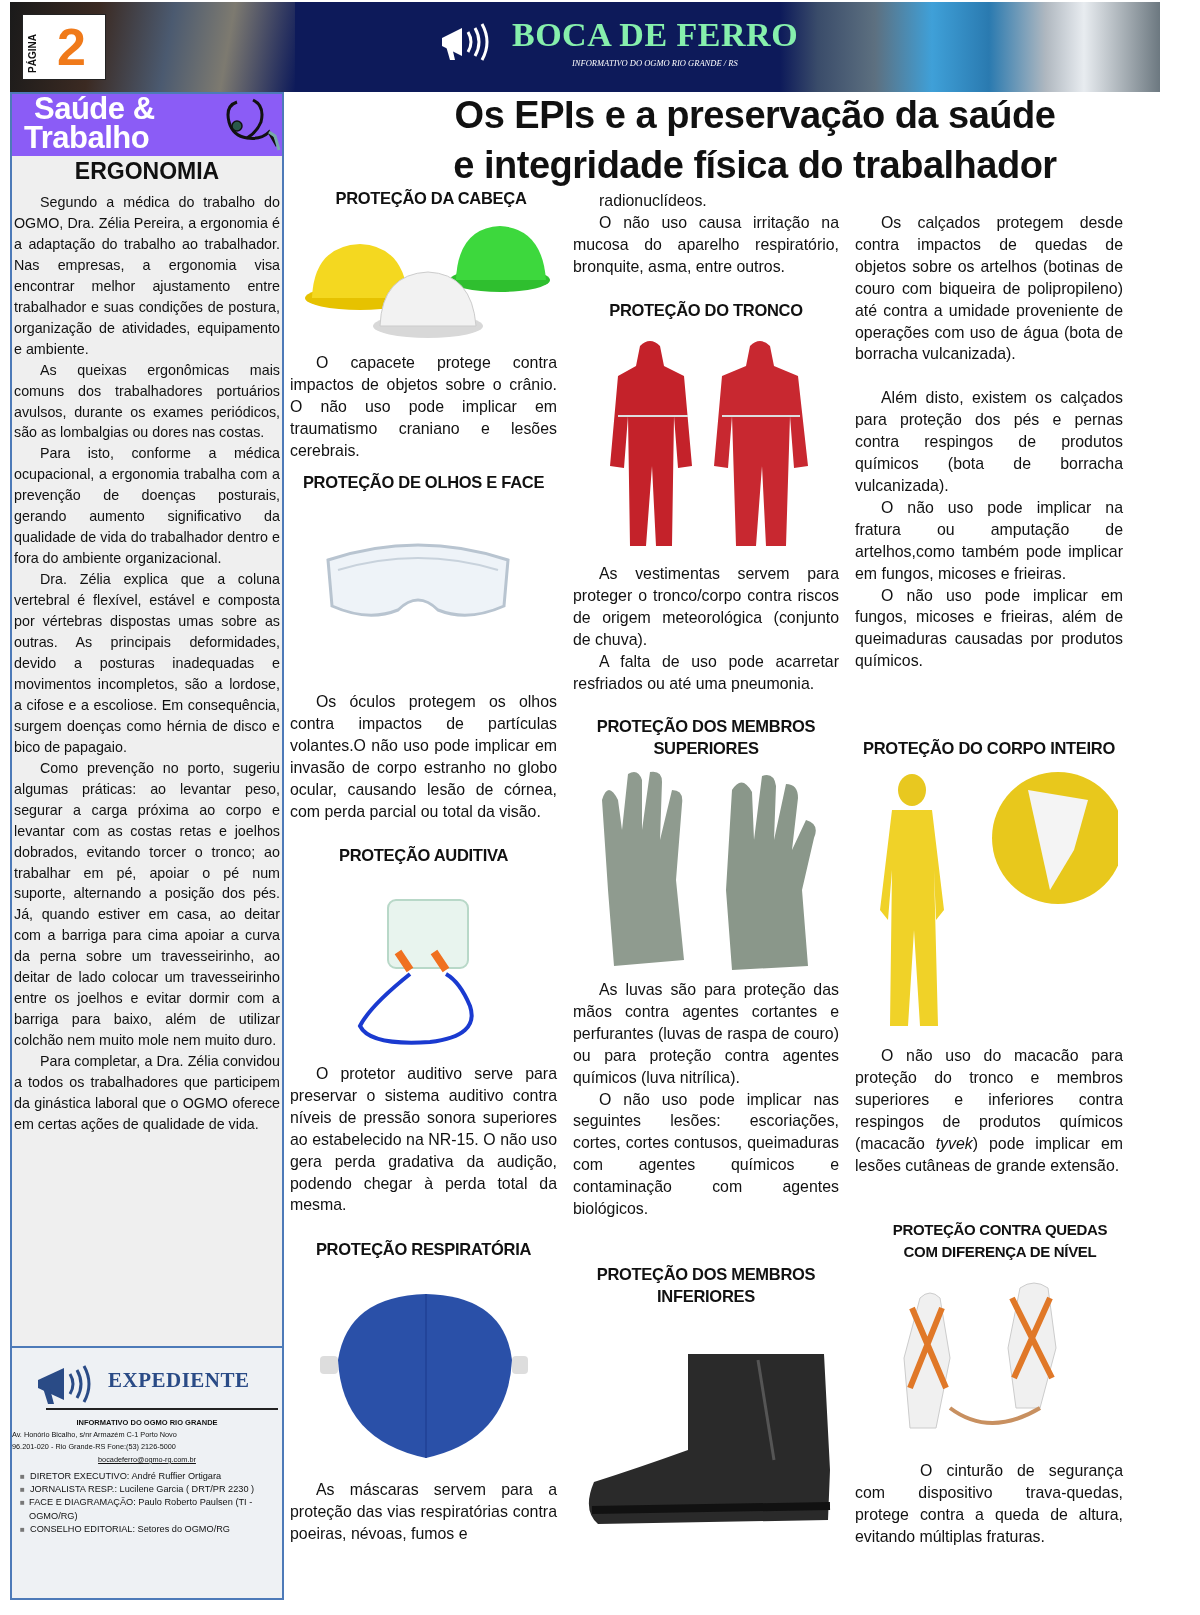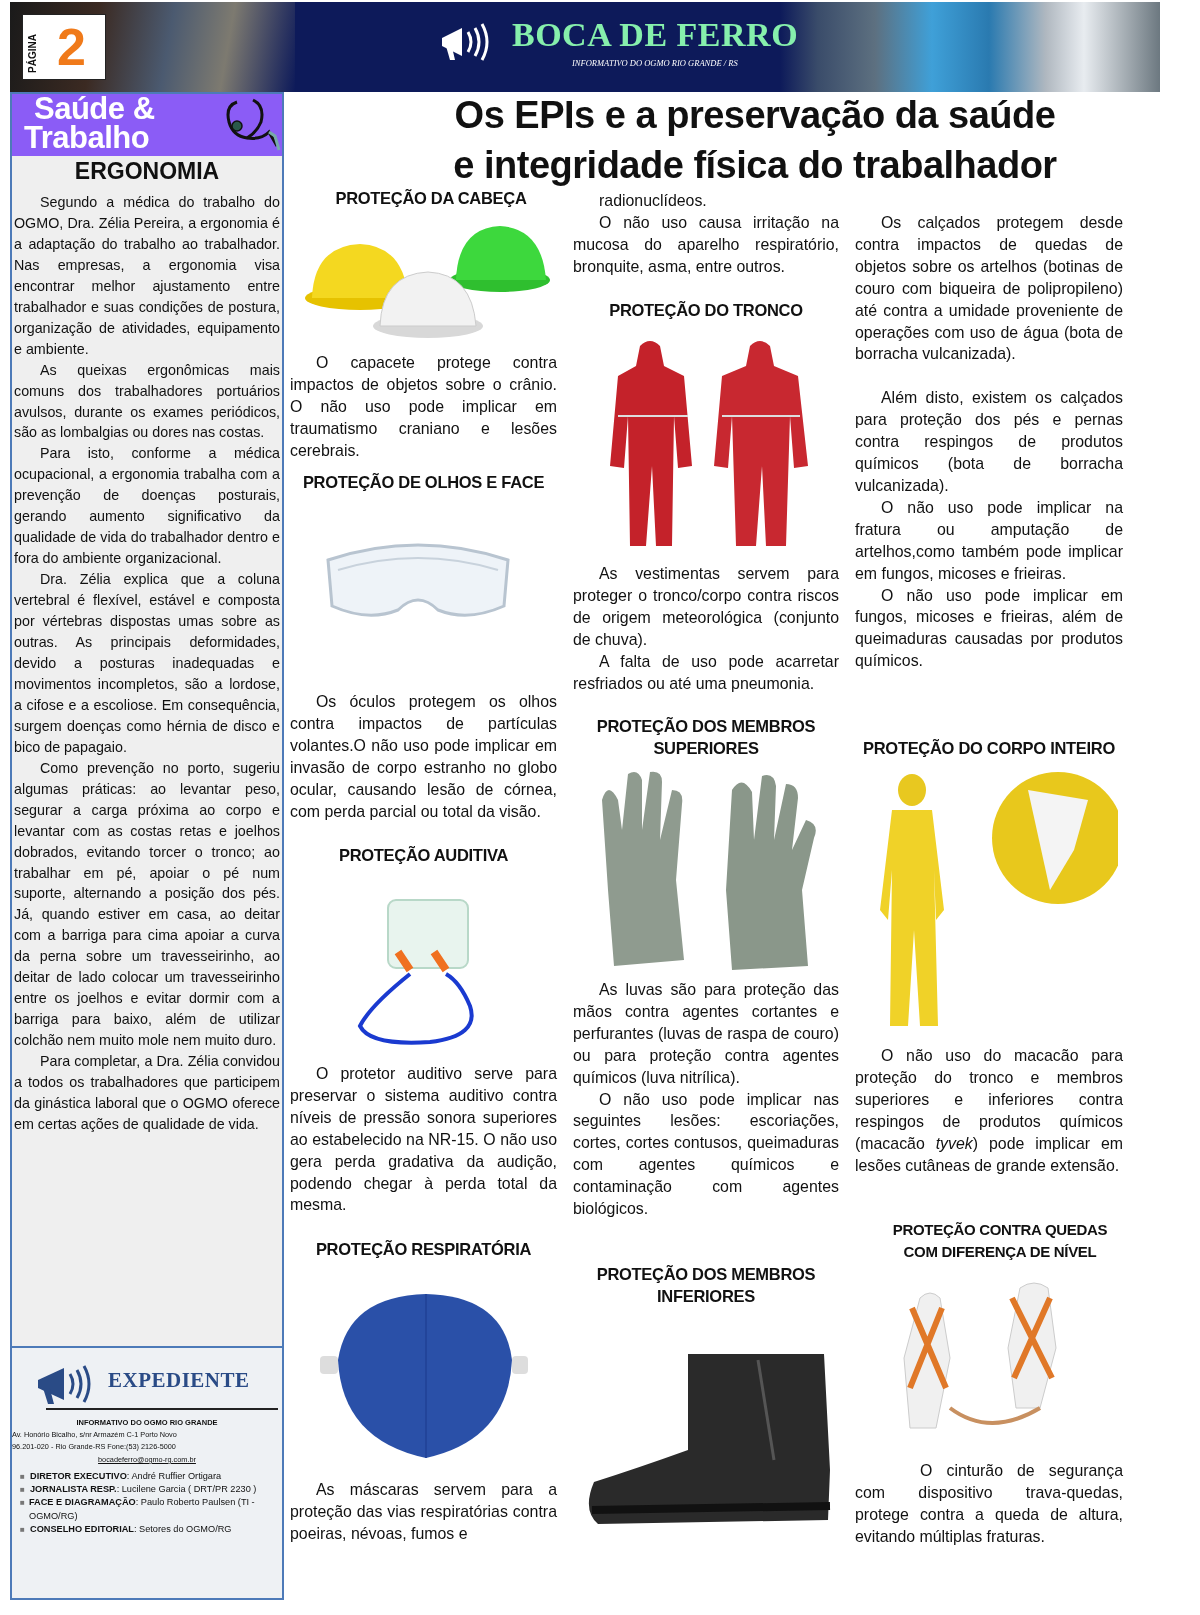--- a/index.html
+++ b/index.html
@@ -34,21 +34,21 @@
   #exp-icon { left: 22px; top: 12px; width: 66px; height: 48px; }
   #exp-title { left: 96px; top: 20px; font-family: "Liberation Serif", serif; font-size: 21px; color: #2a4b86; font-weight: bold; letter-spacing: 0.5px; }
   #exp-rule { left: 34px; top: 60px; width: 232px; height: 2px; background: #222; }
   #exp-org { left: 0; top: 70px; width: 270px; text-align: center; font-size: 7.5px; font-weight: bold; }
   #exp-addr1, #exp-addr2 { left: 0; width: 232px; font-size: 7.3px; }
   #exp-addr1 { top: 82px; } #exp-addr2 { top: 94px; }
   #exp-email { left: 0; top: 107px; width: 270px; text-align: center; font-size: 7.3px; text-decoration: underline; }
   #exp-list { left: 8px; top: 122px; width: 258px; font-size: 9.2px; line-height: 13.2px; }
   #exp-list .row { display: flex; }
   #exp-list .bullet { width: 10px; color: #777; font-size: 8px; }
-  #exp-list b { font-weight: bold; }
+  #exp-list b { font-weight: normal; }
 
   
   #main-title { left: 435px; top: 90px; width: 640px; font-size: 38px; font-weight: bold; line-height: 50px; text-align: center; letter-spacing: -0.5px; }
 
   
   .col { position: absolute; font-size: 15.9px; line-height: 21.9px; text-align: justify; }
   .col p { text-indent: 26px; }
   .sec { position: absolute; font-size: 16.5px; font-weight: bold; text-align: center; letter-spacing: -0.3px; line-height: 22px; }
   .sec.sm { font-size: 15px; }
 

